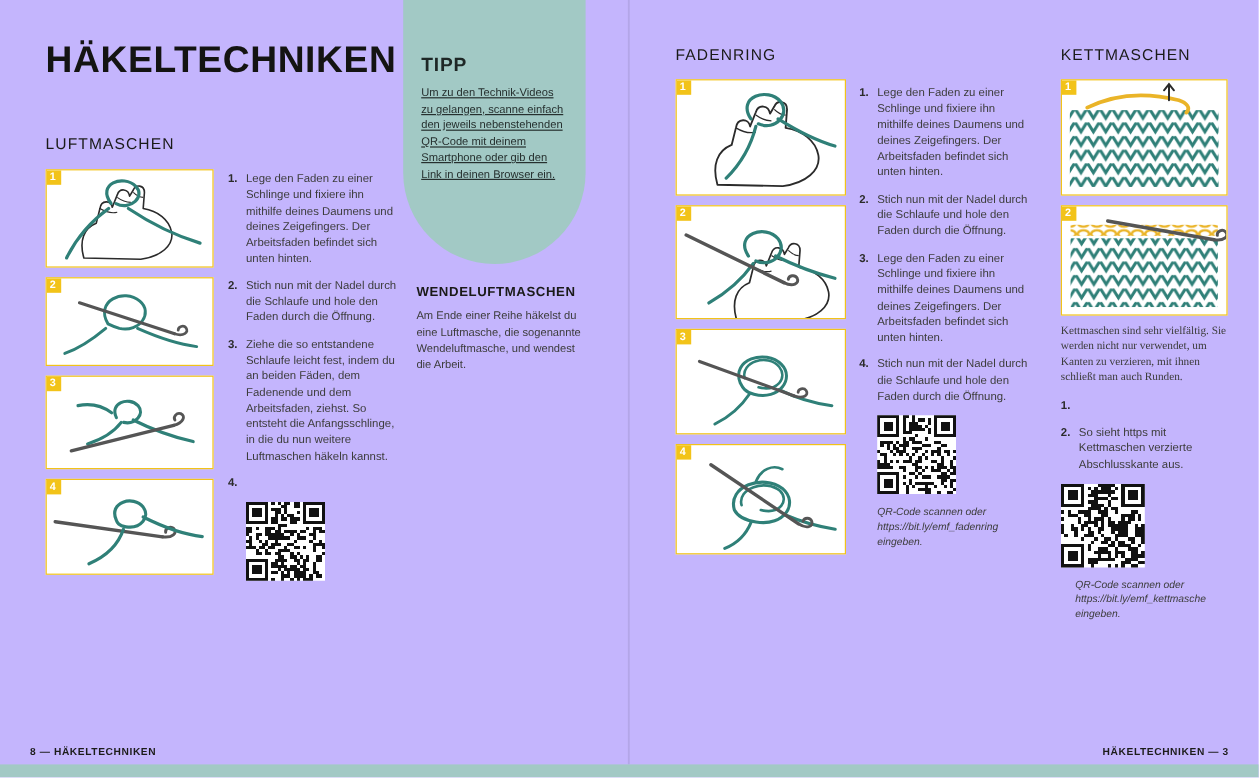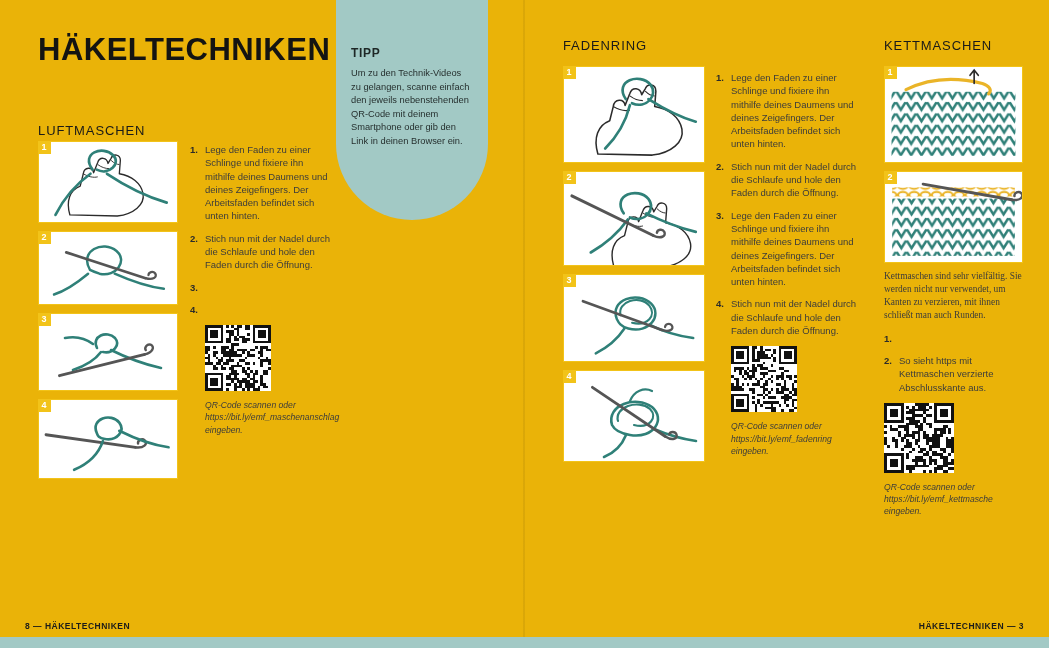--- a/index.html
+++ b/index.html
@@ -1,29 +1,29 @@
 <!DOCTYPE html>
 <html style="--teal: #a2c9c5; --teal_dark: #2f8078; --yellow: #f2c319; --gold: #eab428; --text: #3c3c3b;"><head>
 <meta charset="utf-8">
 <style>
   * { margin:0; padding:0; box-sizing:border-box; }
   html,body { background:#fff; }
   .spread {
-    position:relative; width:1049px; height:648px; background:#eab308;
+    position:relative; width:1049px; height:648px; background:#c4b5fd;
     font-family:"Liberation Sans", sans-serif; color:var(--text,#3c3c3b);
     overflow:hidden;
   }
   .gutter { position:absolute; left:523px; top:0; width:2px; height:637px;
     background:linear-gradient(to right, rgba(0,0,0,0.03), rgba(0,0,0,0.10), rgba(0,0,0,0.03)); }
   .bottom-bar { position:absolute; left:0; right:0; bottom:0; height:11px; background:var(--teal,#a2c9c5); }
 
   .page-title { position:absolute; left:38px; top:32px; font-size:31px; font-weight:900;
     letter-spacing:0.5px; color:#141412; }
   .sec-heading { position:absolute; font-size:13px; font-weight:400; letter-spacing:0.9px; color:#1a1a18; }
-  #luft-heading { left:38px; top:123px;text-align:center; }
+  #luft-heading { left:38px; top:112px;text-align:center; }
   #faden-heading { left:563px; top:38px; }
   #kett-heading { left:884px; top:38px; }
 
   .fig-col { position:absolute; display:flex; flex-direction:column; gap:8px; }
   #luft-figs { left:38px; top:141px; width:140px; }
   #faden-figs { left:563px; top:66px; width:142px; }
   #kett-figs { left:884px; top:66px; width:139px; }
 
   .fig { position:relative; border:1.5px solid var(--yellow,#f2c319); background:#fff; overflow:hidden; }
   .fig > svg { position:absolute; inset:0; width:100%; height:100%; }
@@ -37,26 +37,26 @@
   #kett-col { left:884px; top:270px; width:142px; }
 
   .step { display:flex; margin-bottom:9px; }
   .step-num { width:15px; flex:none; font-weight:700; font-size:9.5px; line-height:1.4; color:#2b2b2a; }
   .step-text { font-size:9.5px; line-height:1.4; }
   .intro-text { font-size:9.4px; line-height:1.4; margin-bottom:9px;font-family:Liberation Serif, serif; }
 
   .qr { width:66px; height:66px; margin:8px 0 0 15px; }
   #kett-col .qr { margin-left:0; width:70px; height:70px; }
   .qr-caption { font-size:8.6px; font-style:italic; line-height:1.42; margin:8px 0 0 15px; width:122px; }
-  #kett-col .qr-caption { margin-left:0; }
+  #kett-col .qr-caption { margin-left:12px; }
 
   .tipp-blob { position:absolute; left:336px; top:0; width:152px; height:220px;
     background:var(--teal,#a2c9c5); border-radius:0 0 84px 84px; padding:46px 18px 0 15px; color:#26302f; }
-  .tipp-heading { font-size:12px; font-weight:800; letter-spacing:0.7px; margin-bottom:7px; color:#1e2726; }
-  .tipp-text { font-size:9.3px; line-height:1.46; }
+  .tipp-heading { font-size:16px; font-weight:800; letter-spacing:0.7px; margin-bottom:7px; color:#1e2726; }
+  .tipp-text { font-size:9.3px; line-height:1.46;text-decoration:underline; }
 
   .wendel { position:absolute; left:347px; top:238px; width:146px; }
   .wendel-heading { font-size:11px; font-weight:800; letter-spacing:0.5px; margin-bottom:7px; color:#1a1a18; }
   .wendel-text { font-size:9.3px; line-height:1.46; }
 
   .folio { position:absolute; bottom:17px; font-size:8.5px; font-weight:700; letter-spacing:0.5px; color:#1c1c1a; }
   .folio-left { left:25px; }
   .folio-right { right:25px; }
 
   
@@ -127,20 +127,21 @@
     <div class="step">
       <span class="step-num">1.</span>
       <p class="step-text">Lege den Faden zu einer Schlinge und fixiere ihn mithilfe deines Daumens und deines Zeigefingers. Der Arbeitsfaden befindet sich unten hinten.</p>
     </div>
     <div class="step">
       <span class="step-num">2.</span>
       <p class="step-text">Stich nun mit der Nadel durch die Schlaufe und hole den Faden durch die Öffnung.</p>
     </div>
     <div class="step">
       <span class="step-num">3.</span>
+      <p class="step-text">Ziehe die so entstandene Schlaufe leicht fest, indem du an beiden Fäden, dem Fadenende und dem Arbeitsfaden, ziehst. So entsteht die Anfangsschlinge, in die du nun weitere Luftmaschen häkeln kannst.</p>
     </div>
     <div class="step">
       <span class="step-num">4.</span>
     </div>
     <div class="qr"><svg viewBox="0 0 25 25" shape-rendering="crispEdges" width="100%" height="100%">
           <rect width="25" height="25" fill="#fff"></rect>
           <rect x="8" y="0" width="1" height="1" fill="#111"></rect>
           <rect x="10" y="0" width="1" height="1" fill="#111"></rect>
           <rect x="12" y="0" width="1" height="1" fill="#111"></rect>
           <rect x="13" y="0" width="1" height="1" fill="#111"></rect>
@@ -350,28 +351,31 @@
           <rect x="0" y="0" width="7" height="7" fill="#111"></rect>
           <rect x="1" y="1" width="5" height="5" fill="#fff"></rect>
           <rect x="2" y="2" width="3" height="3" fill="#111"></rect>
           <rect x="18" y="0" width="7" height="7" fill="#111"></rect>
           <rect x="19" y="1" width="5" height="5" fill="#fff"></rect>
           <rect x="20" y="2" width="3" height="3" fill="#111"></rect>
           <rect x="0" y="18" width="7" height="7" fill="#111"></rect>
           <rect x="1" y="19" width="5" height="5" fill="#fff"></rect>
           <rect x="2" y="20" width="3" height="3" fill="#111"></rect>
         </svg></div>
-    <p class="qr-caption">QR-Code scannen oder https://bit.ly/emf_maschenanschlag eingeben.</p>
   </div>
 
   <div class="tipp-blob">
     <h3 class="tipp-heading">TIPP</h3>
     <p class="tipp-text">Um zu den Technik-Videos zu gelangen, scanne einfach den jeweils nebenstehenden QR-Code mit deinem Smartphone oder gib den Link in deinen Browser ein.</p>
   </div>
 
+  <div class="wendel">
+    <h3 class="wendel-heading">WENDELUFTMASCHEN</h3>
+    <p class="wendel-text">Am Ende einer Reihe häkelst du eine Luftmasche, die sogenannte Wendeluftmasche, und wendest die Arbeit.</p>
+  </div>
 
   <h2 class="sec-heading" id="faden-heading">FADENRING</h2>
 
   <div class="fig-col" id="faden-figs">
     <div class="fig" style="height:97px">
       <span class="fig-num">1</span>
       <svg viewBox="0 0 136 90">
         <use href="#hand-shape" transform="translate(26,12) scale(1.15)"></use>
         <path class="yarn" stroke-width="2.6" d="M60 30 C48 12 74 4 84 16 C92 26 80 40 66 34"></path>
         <path class="yarn" stroke-width="2.6" d="M64 36 C60 52 52 66 40 78 M82 30 C98 40 114 48 128 52"></path>

